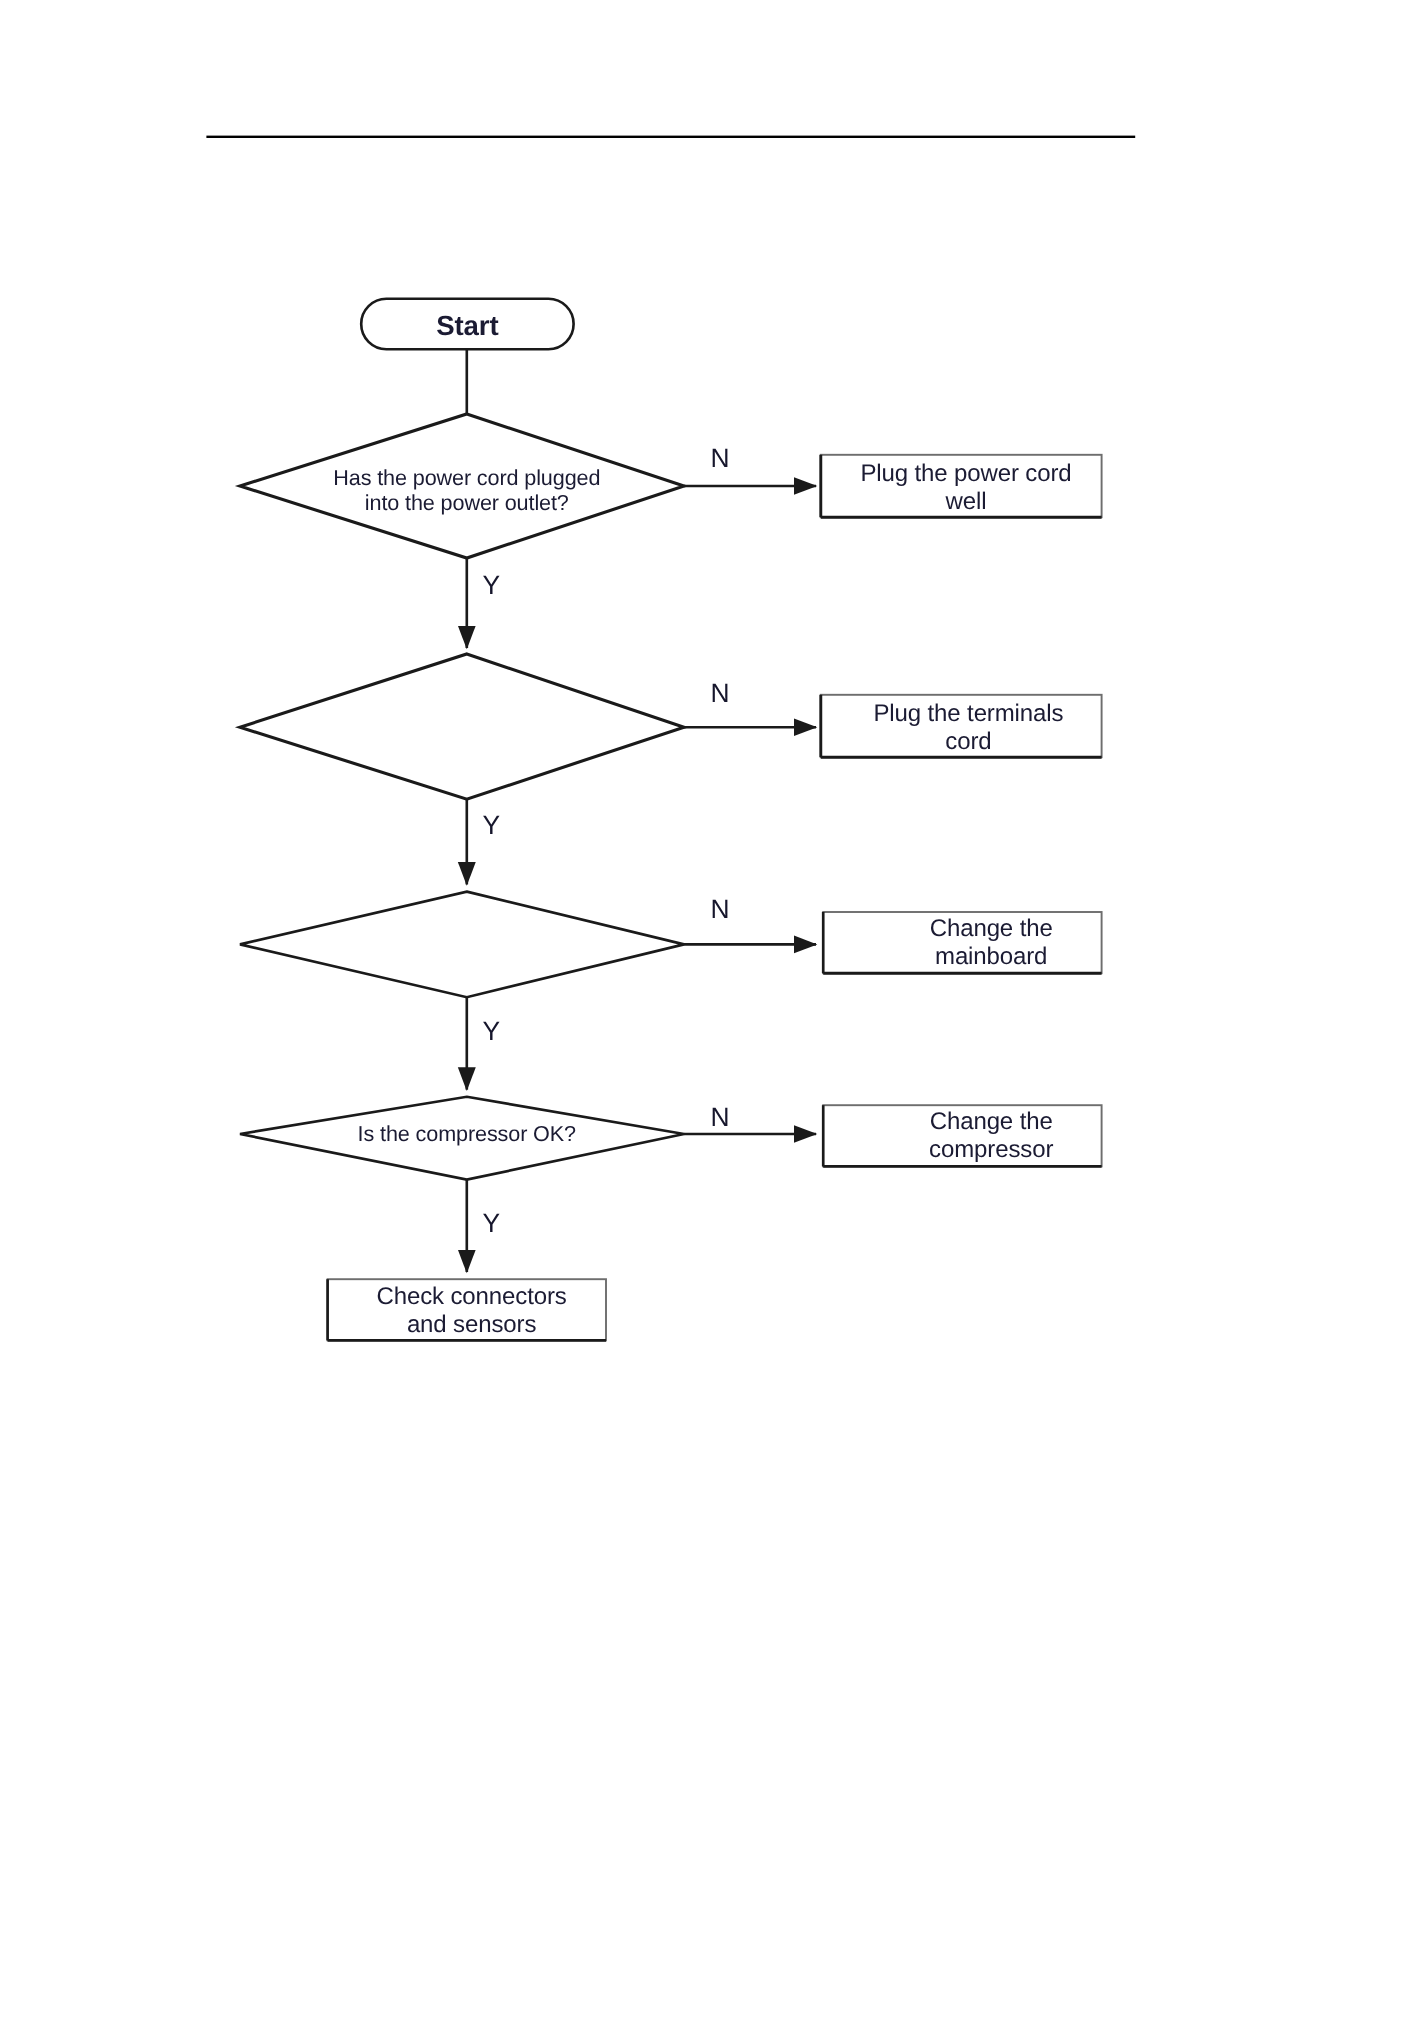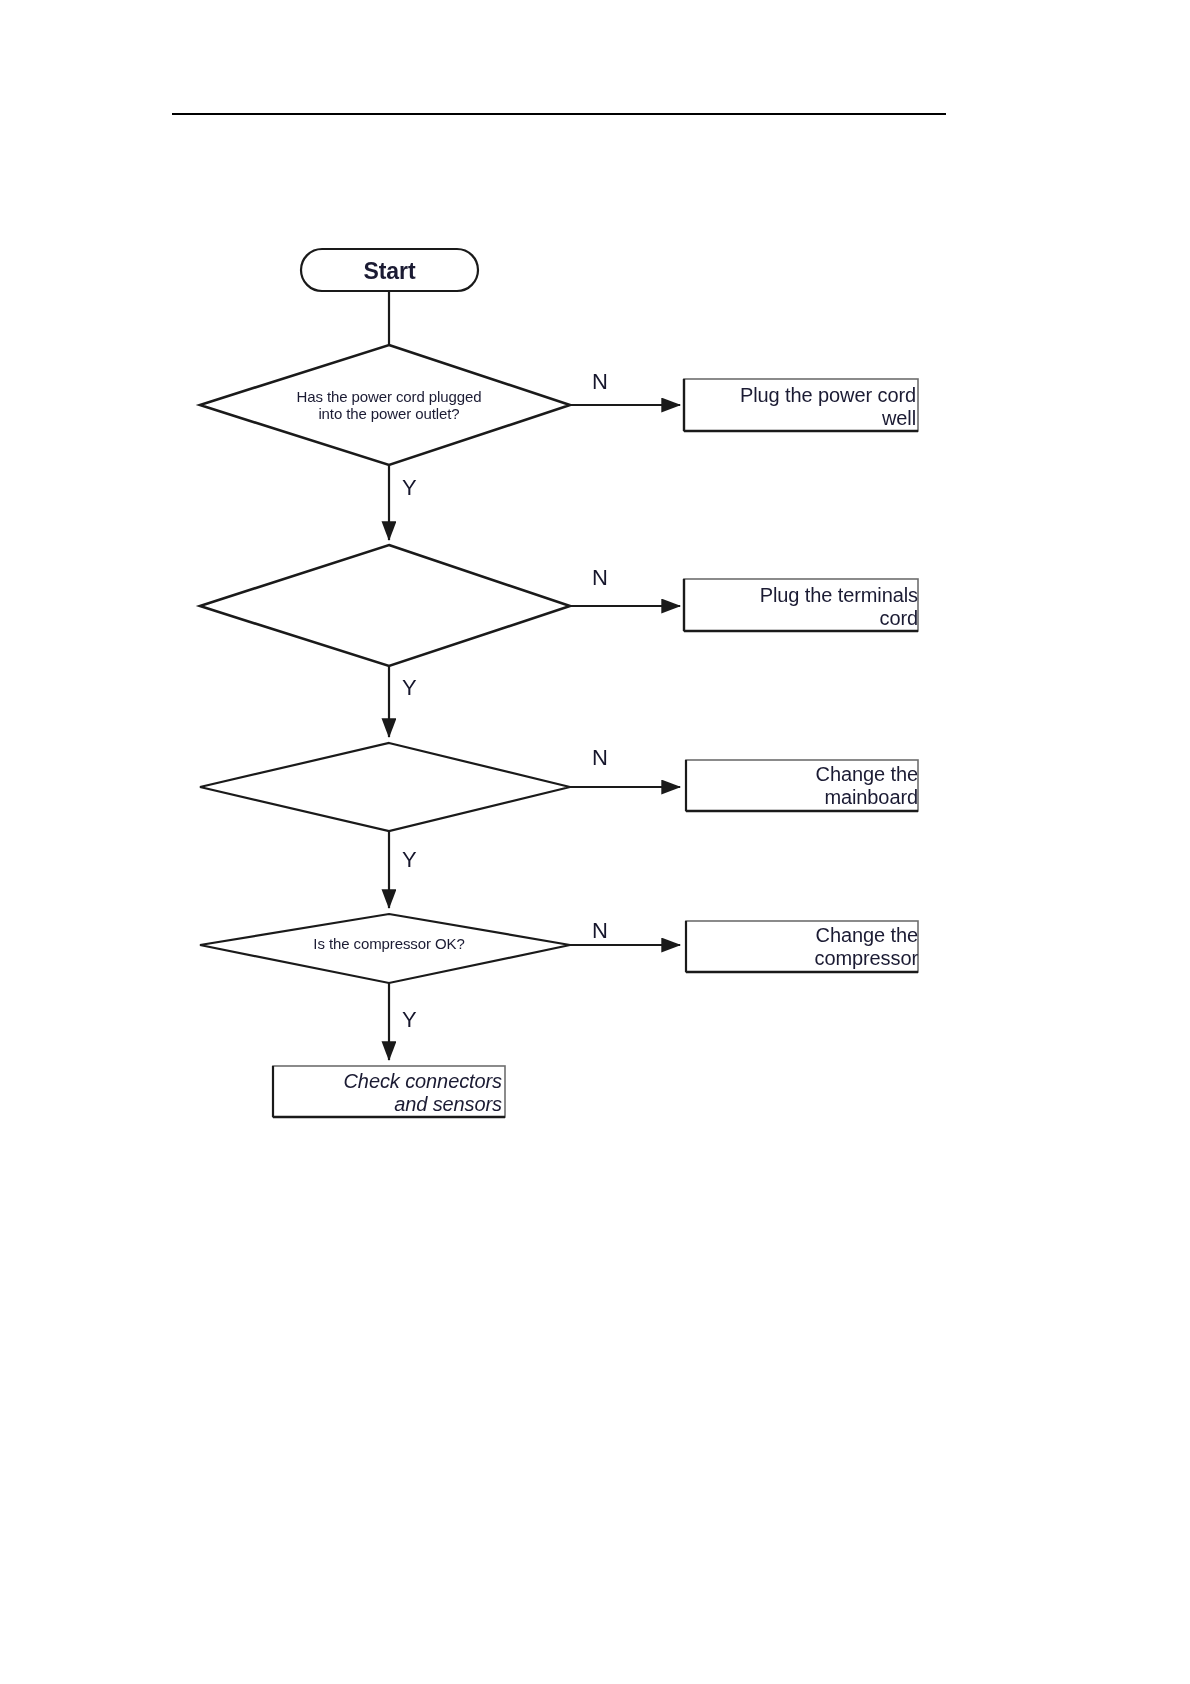--- a/index.html
+++ b/index.html
@@ -57,27 +57,27 @@
     letter-spacing: -0.1px;
   }
 
   .terminator-label {
     font-size: 23px;
     font-weight: bold;
     text-align: center;
   }
 
   .decision-label {
-    font-size: 15px;
+    font-size: 18px;
     text-align: center;
   }
 
   .action-label {
     font-size: 20px;
-    text-align: right;
+    text-align: center;
   }
 
   .branch-label {
     position: absolute;
     font-size: 22px;
     font-family: "Liberation Sans", sans-serif;
     color: #16162c;
   }
 </style>
 </head>
@@ -175,17 +175,17 @@
 
     <div class="node-label decision-label" style="left:219px; top:920px; width:340px;">Is the compressor OK?</div>
 
     <div class="branch-label" style="left:592px; top:903px;">N</div>
 
     <div class="branch-label" style="left:402px; top:992px;">Y</div>
 
     <div class="node-label action-label" style="left:734px; top:909px; width:184px;">Change the
 compressor</div>
 
-    <div class="node-label action-label" style="left:284px; top:1055px; width:218px;font-style:italic;">Check connectors
+    <div class="node-label action-label" style="left:284px; top:1055px; width:218px;">Check connectors
 and sensors</div>
 
   </div>
 </div>
 
 </body></html>

